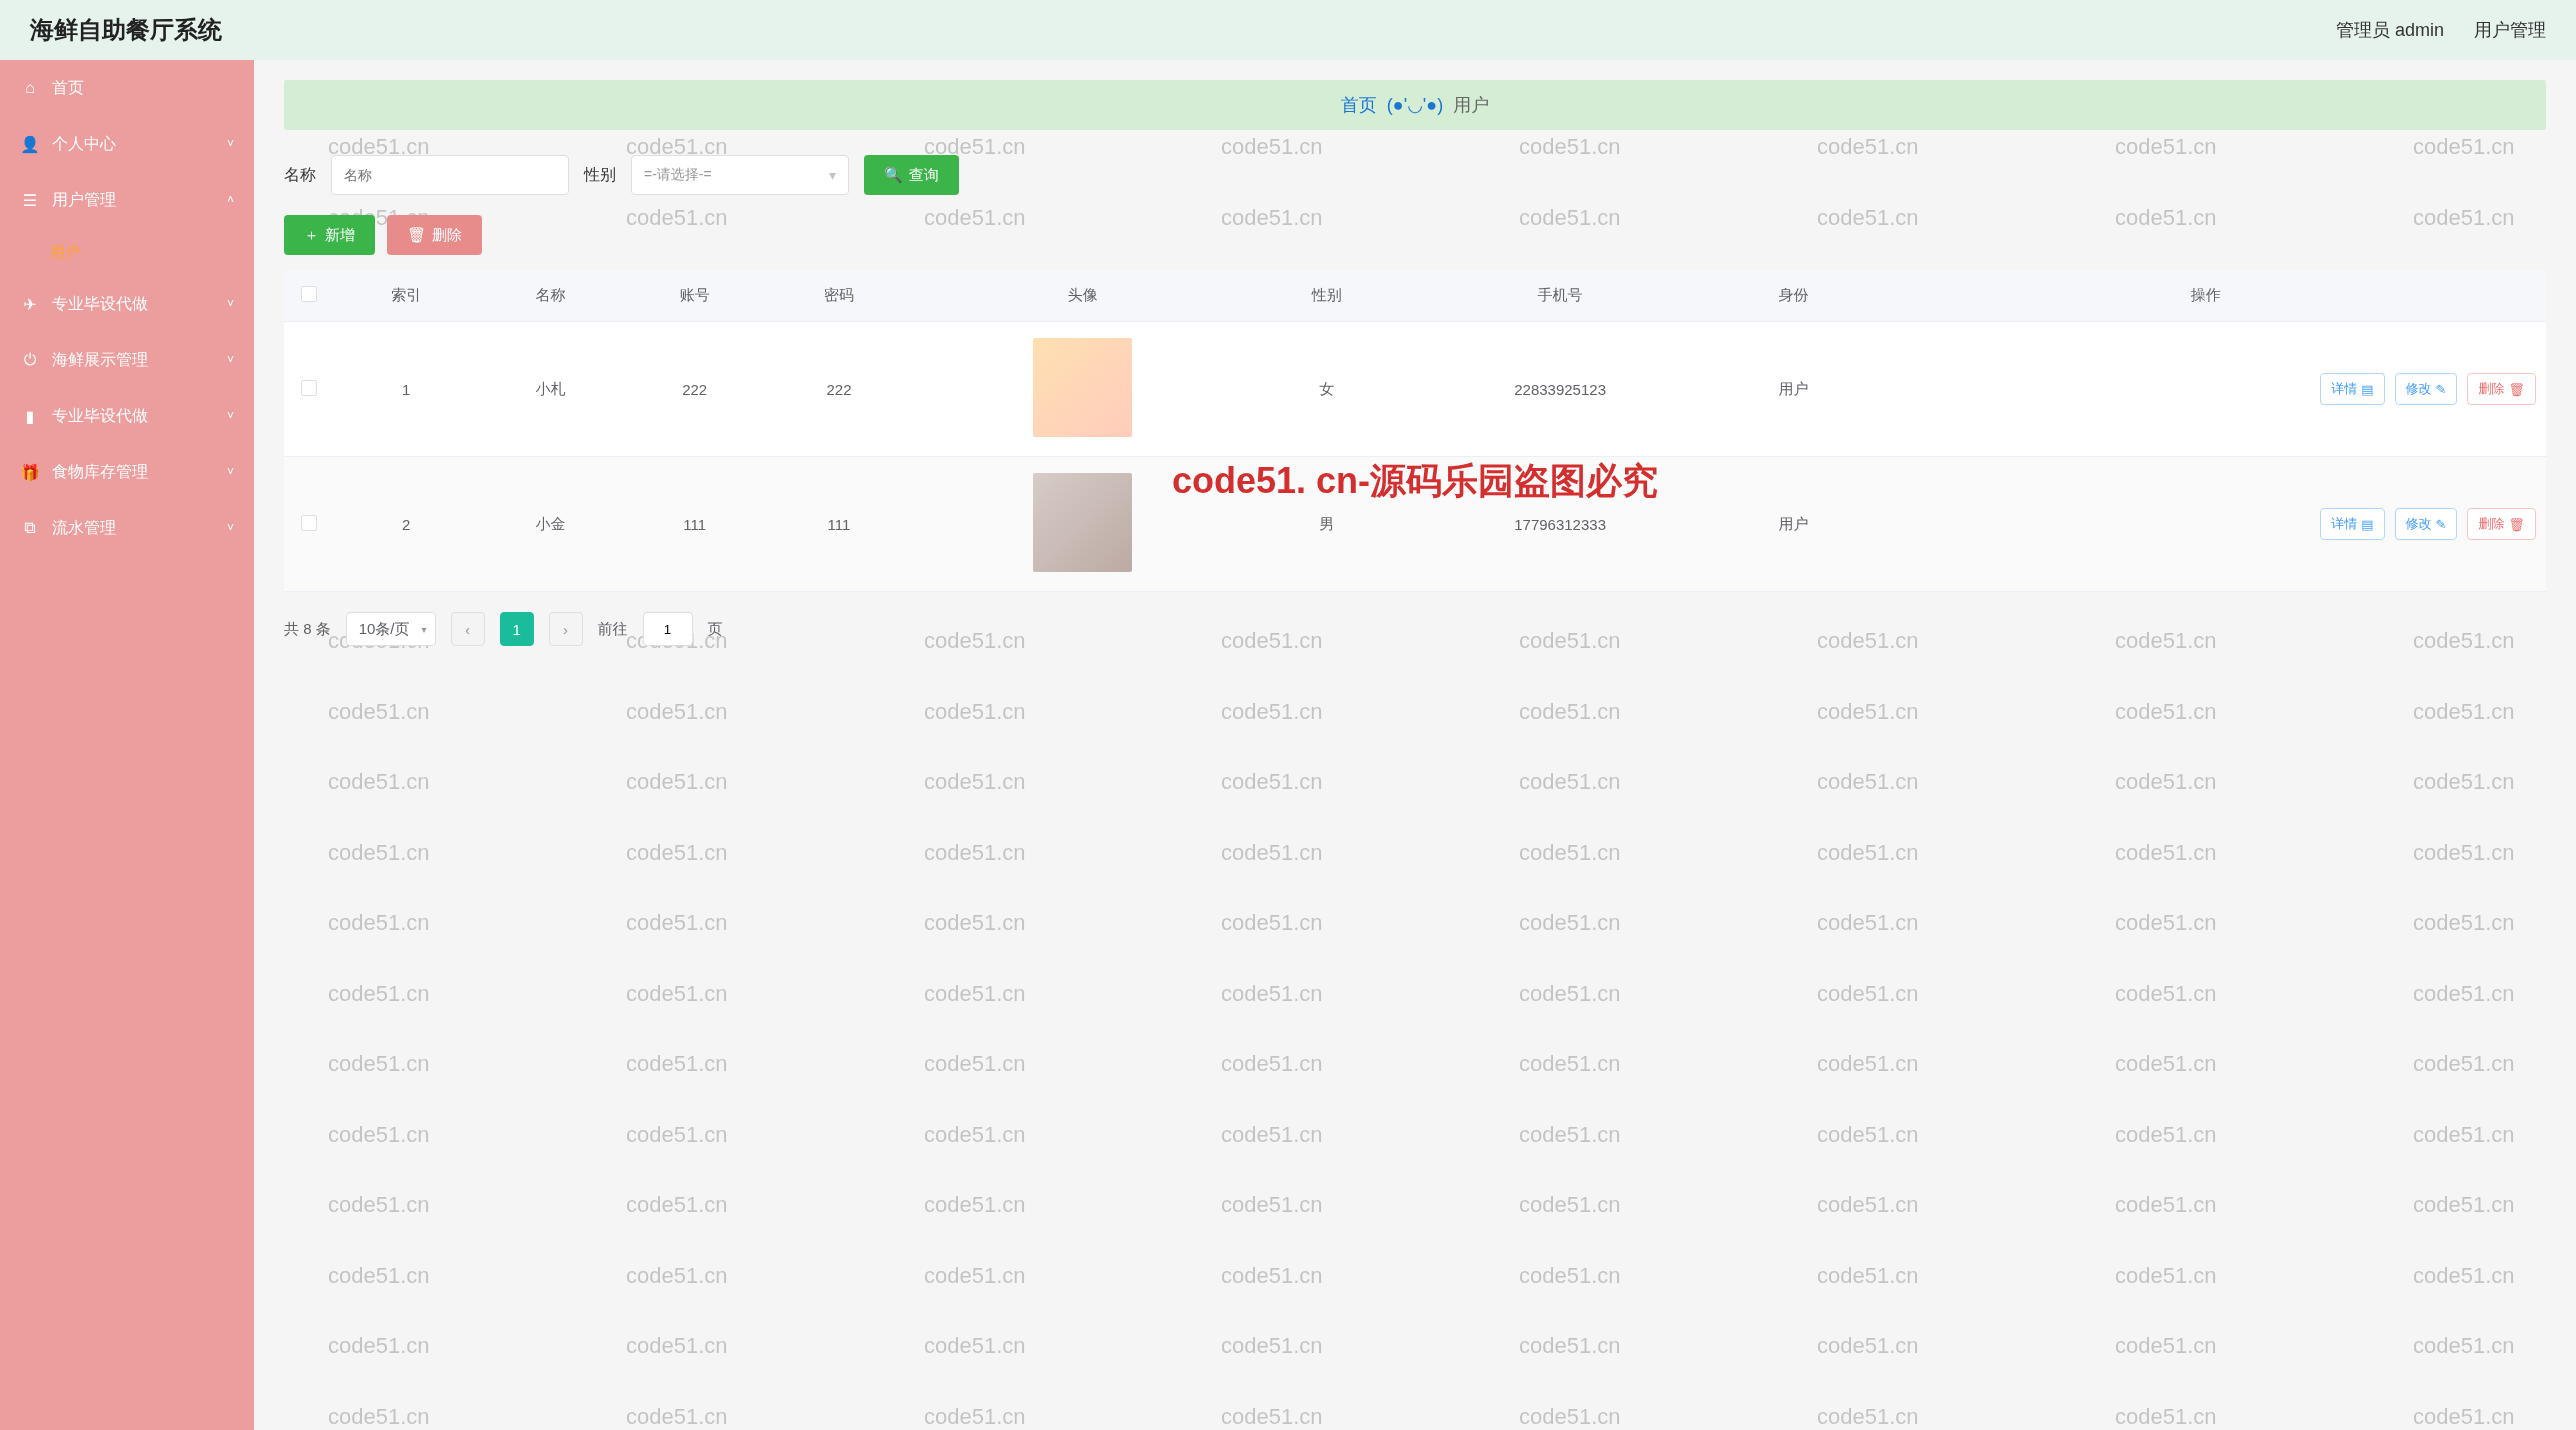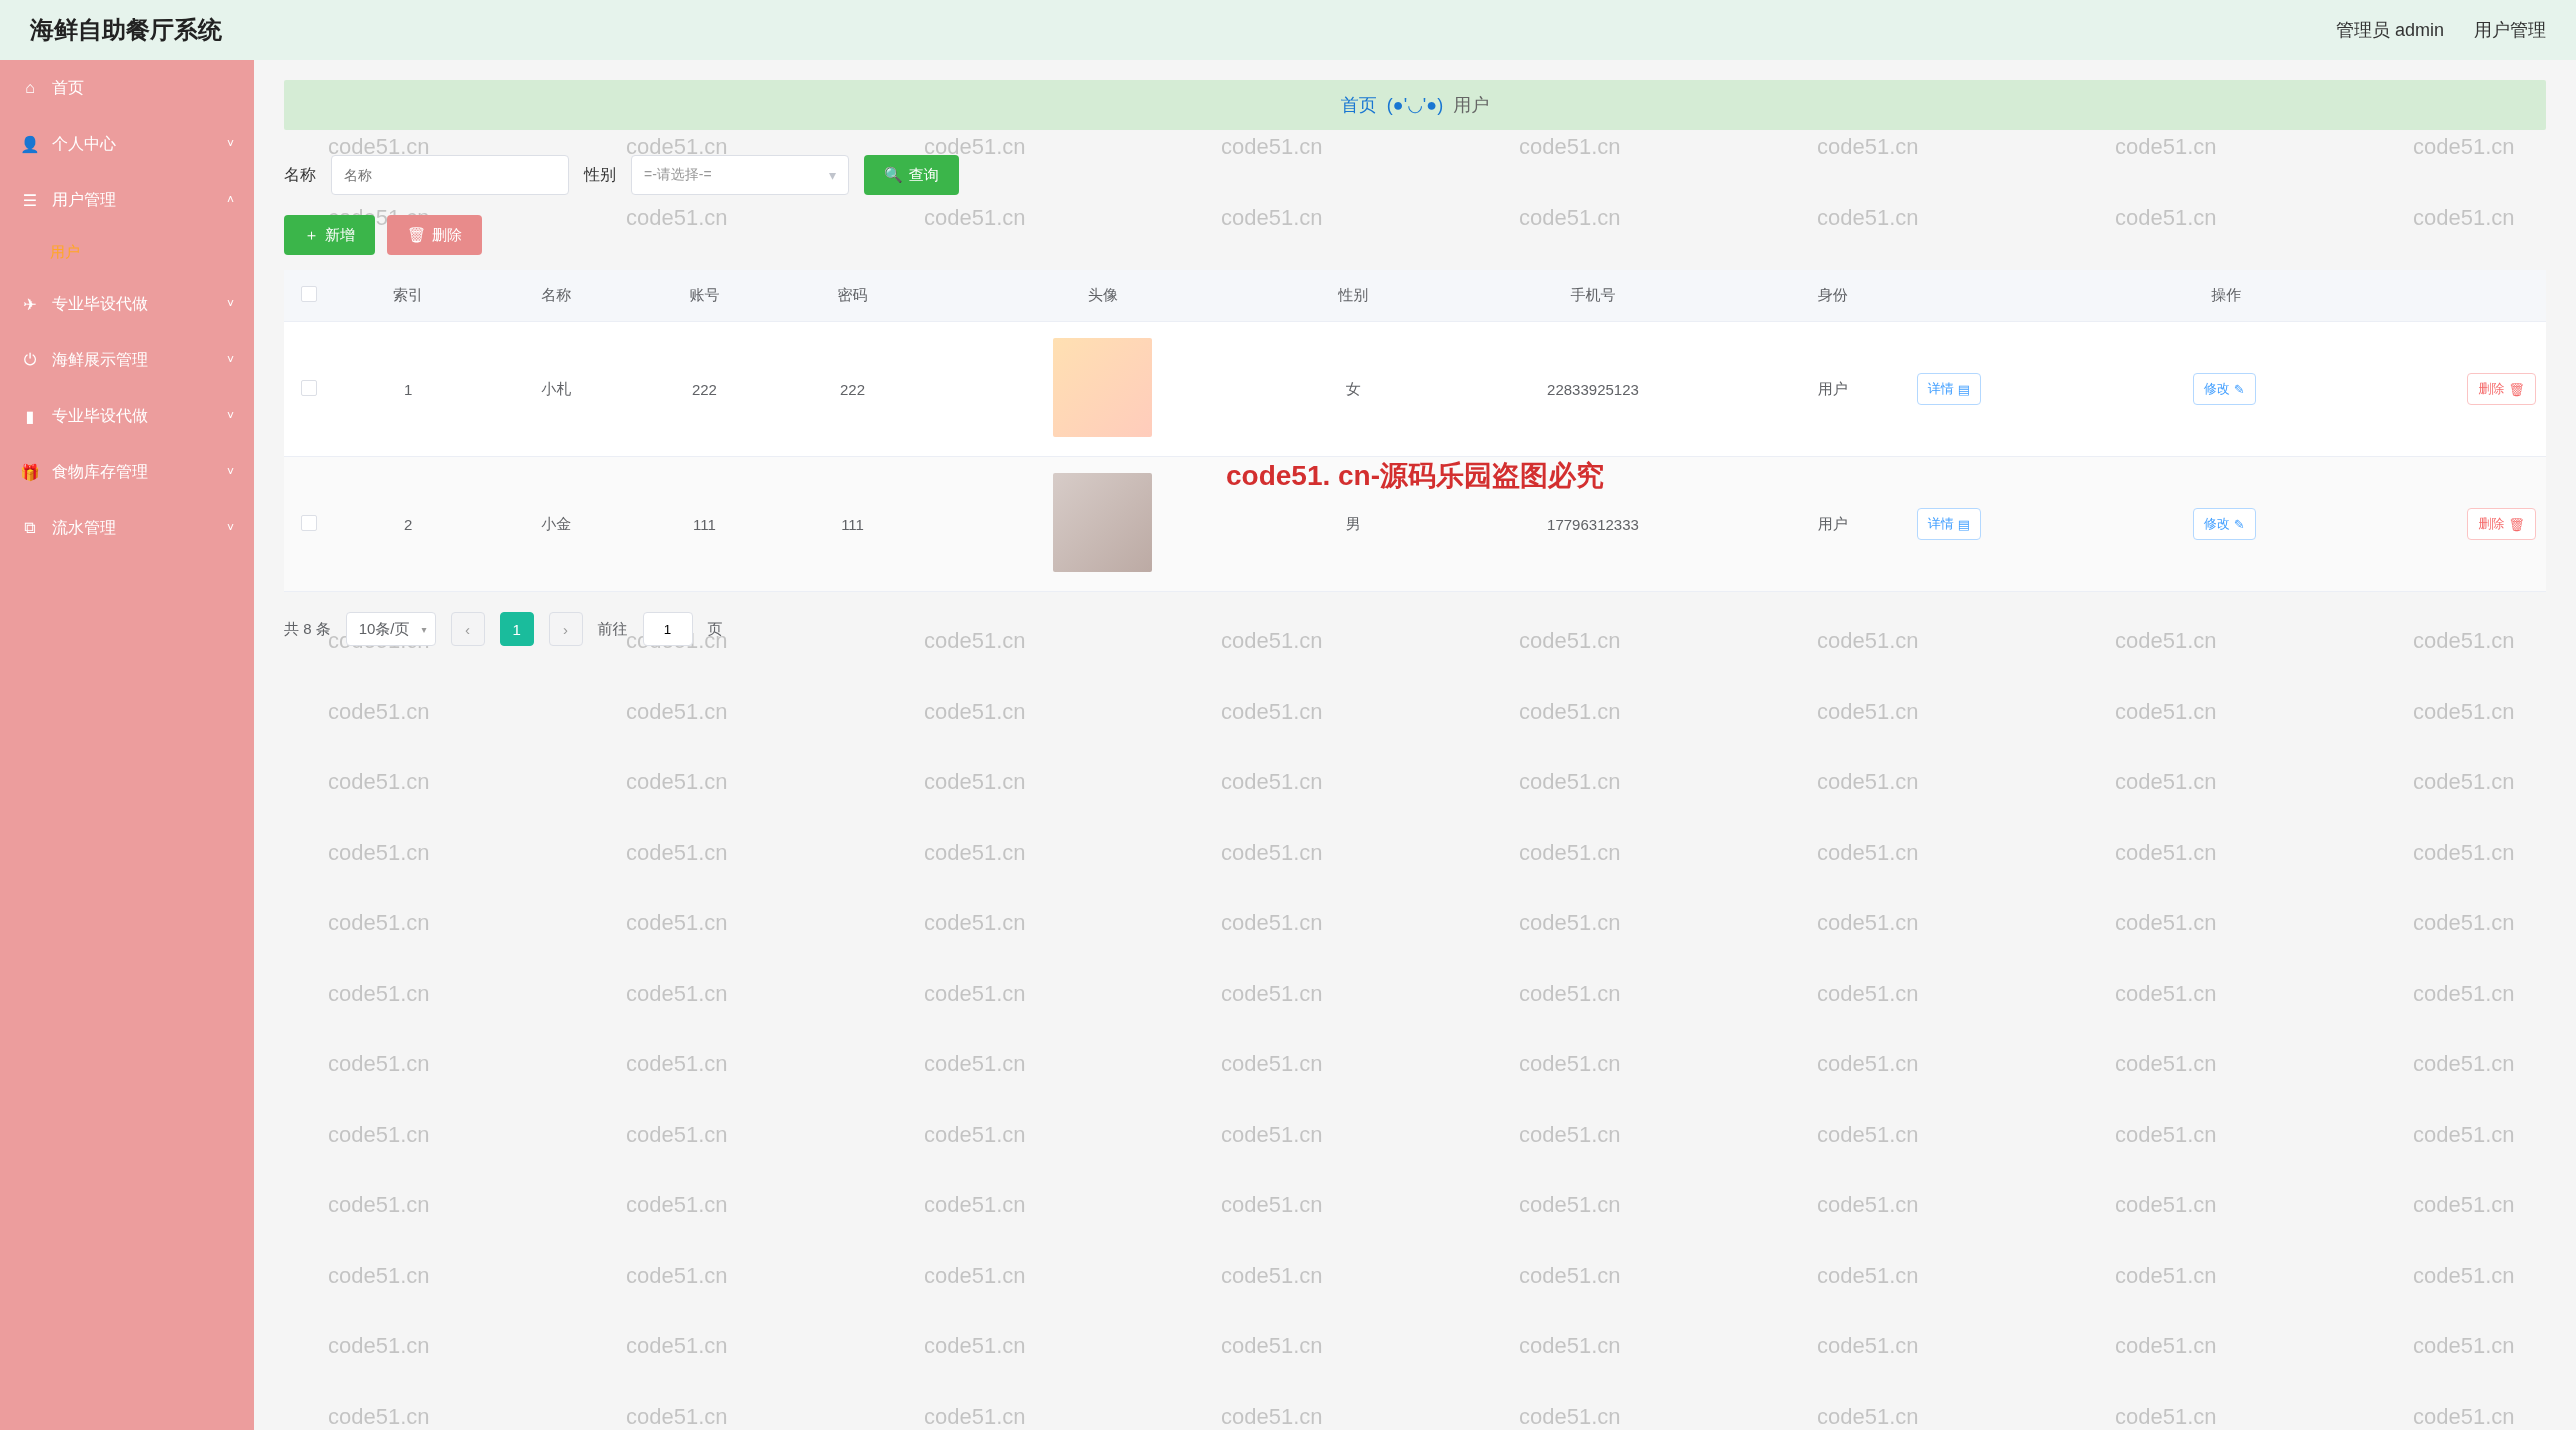--- a/index.html
+++ b/index.html
@@ -44,23 +44,23 @@
 .avatar-img.a1{background:linear-gradient(135deg,#ffe0b2,#ffccbc)}
 .avatar-img.a2{background:linear-gradient(135deg,#d7ccc8,#bcaaa4)}
 .checkbox{width:16px;height:16px;border:1px solid #dcdfe6;border-radius:2px;display:inline-block;background:#fff}
 .pagination{display:flex;align-items:center;gap:15px;padding:20px 0;font-size:15px;color:#606266}
 .page-btn{width:34px;height:34px;border:1px solid #dcdfe6;background:#f4f4f5;border-radius:4px;display:flex;align-items:center;justify-content:center;cursor:pointer;color:#999}
 .page-btn.active{background:#1abc9c;color:#fff;border-color:#1abc9c}
 .page-size{height:34px;border:1px solid #dcdfe6;border-radius:4px;padding:0 25px 0 12px;display:flex;align-items:center;background:#fff;position:relative}
 .page-size::after{content:"▾";position:absolute;right:8px;color:#999;font-size:10px}
 .jump-input{width:50px;height:34px;border:1px solid #dcdfe6;border-radius:4px;text-align:center}
 .overlay-text{position:absolute;left:50%;transform:translateX(-50%);font-weight:700;z-index:5;pointer-events:none}
-.ov1{top:397px;color:#d32f2f;font-size:28px}
+.ov1{top:397px;color:#d32f2f;font-size:36px}
 .ov2{bottom:20px;color:#333;font-size:48px}
-.row-ops{display:flex;justify-content:space-between}
+.row-ops{display:flex;gap:10px;justify-content:flex-end}
 </style>
 </head>
 <body>
 
 <div class="header">
   <div class="header-title">海鲜自助餐厅系统</div>
   <div class="header-right">
     <span>管理员 admin</span>
     <span>用户管理</span>
   </div>

